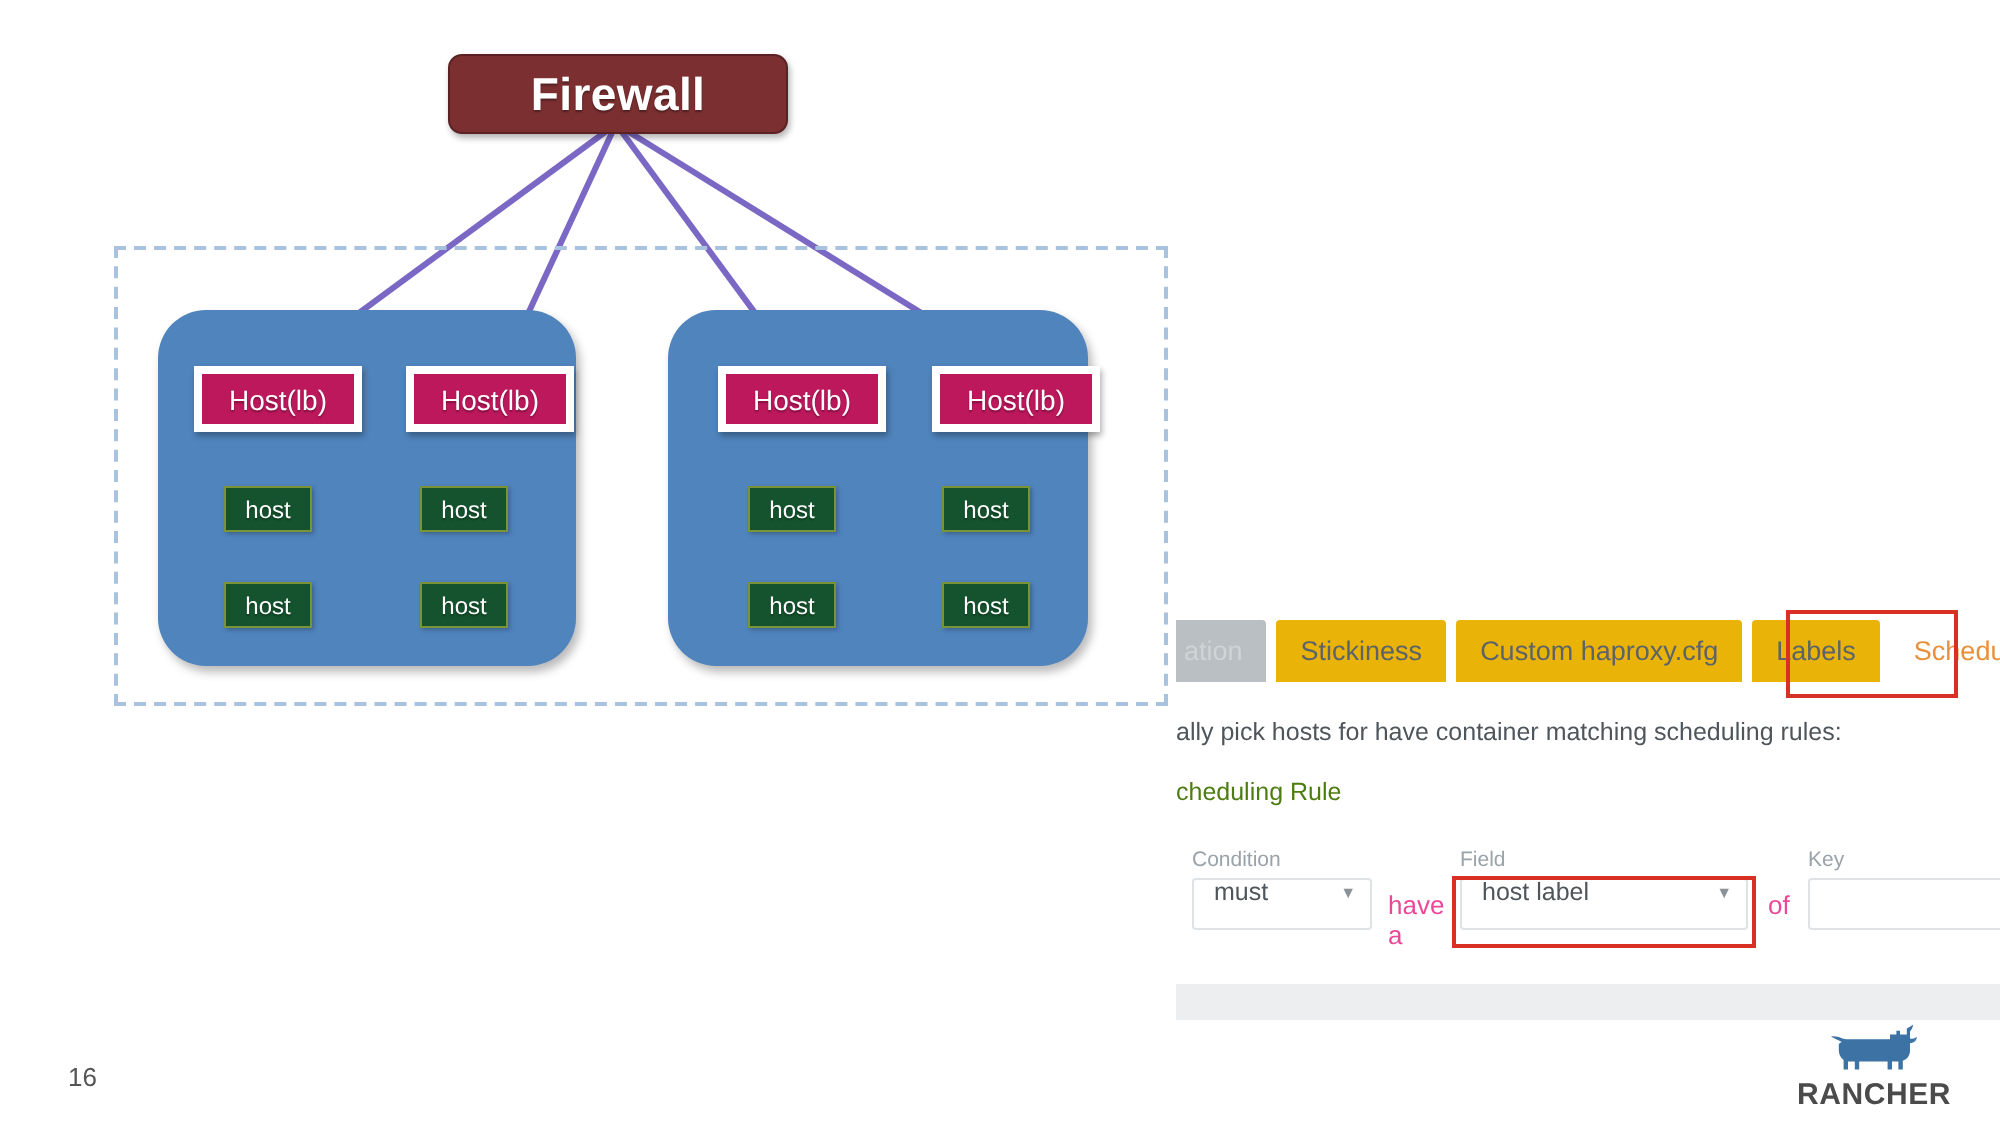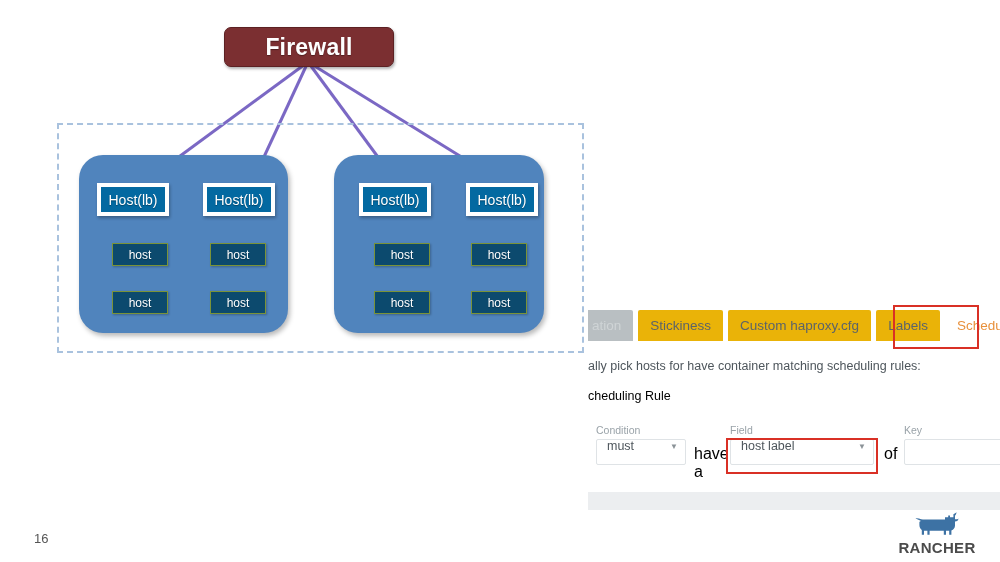--- a/index.html
+++ b/index.html
@@ -63,41 +63,41 @@
     position: absolute;
     background: #5084bd;
     border-radius: 24px;
     box-shadow: 2px 3px 5px rgba(0,0,0,0.28);
   }
   #group-box-1 { left: 79px;  top: 155px; width: 209px; height: 178px; }
   #group-box-2 { left: 334px; top: 155px; width: 210px; height: 178px; }
 
   .hostlb {
     position: absolute;
-    width: 72px; height: 33px;
-    background: #0369a1;
+    width: 84px; height: 33px;
+    background: #be185d;
     border: 4px solid #ffffff;
     box-sizing: border-box;
     display: flex;
     align-items: center;
     justify-content: center;
     box-shadow: 1px 2px 3px rgba(0,0,0,0.30);
   }
   .hostlb .label {
     color: #ffffff;
     font-size: 14px;
     font-weight: 400;
     text-shadow: 0 1px 1px rgba(0,0,0,0.35);
     white-space: nowrap;
   }
 
   .host {
     position: absolute;
-    width: 56px; height: 23px;
-    background: #0c4a6e;
+    width: 44px; height: 23px;
+    background: #14532d;
     border: 1.5px solid #7a9338;
     box-sizing: border-box;
     display: flex;
     align-items: center;
     justify-content: center;
     box-shadow: 1px 1px 2px rgba(0,0,0,0.25);
   }
   .host .label {
     color: #ffffff;
     font-size: 12px;
@@ -186,21 +186,21 @@
     position: absolute;
     left: 0; top: 59px;
     font-size: 12.5px;
     color: #4e565c;
     white-space: nowrap;
   }
   .panel-subhead {
     position: absolute;
     left: 0; top: 89px;
     font-size: 12.5px;
-    color: #000000;
+    color: #4d7c0f;
     white-space: nowrap;
   }
 
   .form-row {
     position: absolute;
     left: 8px; top: 124px;
     height: 50px;
   }
   .field-group { position: absolute; top: 0; }
   .field-label {
@@ -229,22 +229,22 @@
   }
   .text-input {
     height: 26px;
     border: 1px solid #dfe3e6;
     border-radius: 2px;
     background: #ffffff;
     box-sizing: border-box;
   }
   .inline-word {
     position: absolute;
-    font-size: 16px;
-    color: #000000;
+    font-size: 13px;
+    color: #ec4899;
     top: 21px;
   }
   .field-highlight {
     position: absolute;
     border: 2.5px solid #d93025;
     box-sizing: border-box;
     background: transparent;
   }
 
   .panel-footer-bar {

